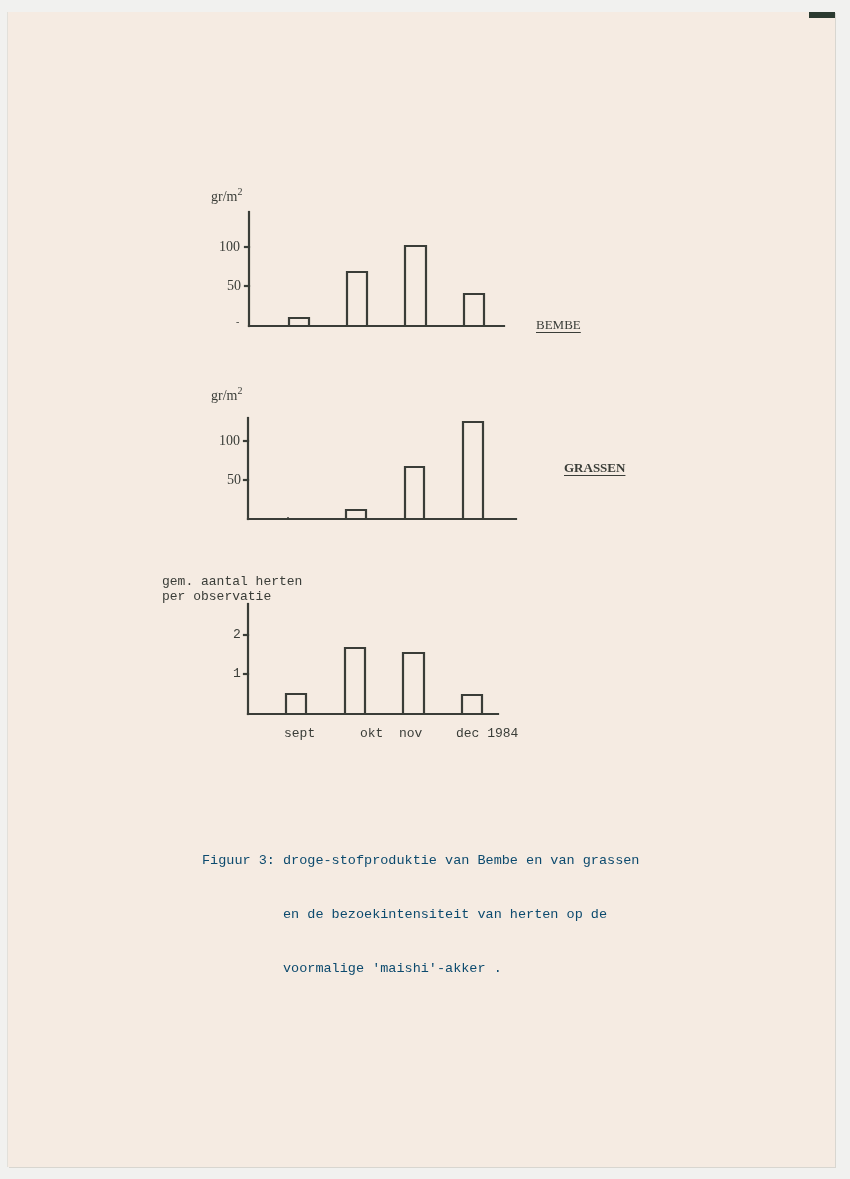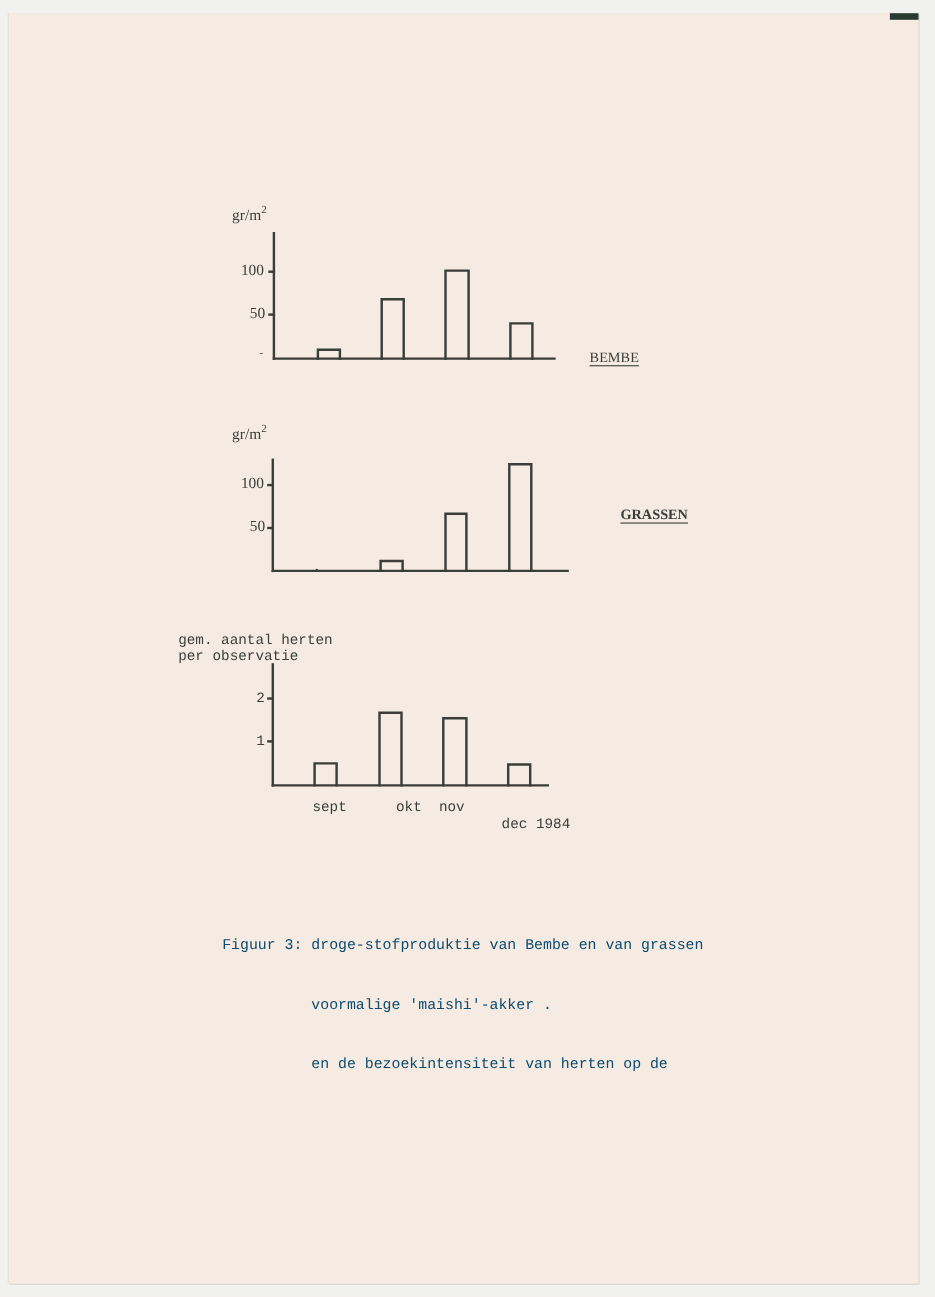--- a/index.html
+++ b/index.html
@@ -78,19 +78,19 @@
 <div class="label serif" style="left:227px; top:472px;">50</div>
 <div class="legend" style="left:564px; top:460px;font-weight:bold;">GRASSEN</div>
 
 <div class="label" style="left:162px; top:574px;">gem. aantal herten</div>
 <div class="label" style="left:162px; top:589px;">per observatie</div>
 <div class="label" style="left:233px; top:627px;">2</div>
 <div class="label" style="left:233px; top:666px;">1</div>
 <div class="label" style="left:284px; top:726px;">sept</div>
 <div class="label" style="left:341px; top:726px;margin-left:19px;">okt</div>
 <div class="label" style="left:399px; top:726px;">nov</div>
-<div class="label" style="left:456px; top:726px;margin-top:16px;">dec 1984</div>
+<div class="label" style="left:456px; top:726px;">dec 1984</div>
 
 <div class="caption">
   <div>Figuur 3: droge-stofproduktie van Bembe en van grassen</div>
+  <div>          en de bezoekintensiteit van herten op de</div>
   <div>          voormalige 'maishi'-akker .</div>
-  <div>          en de bezoekintensiteit van herten op de</div>
 </div>
 
 </body></html>

